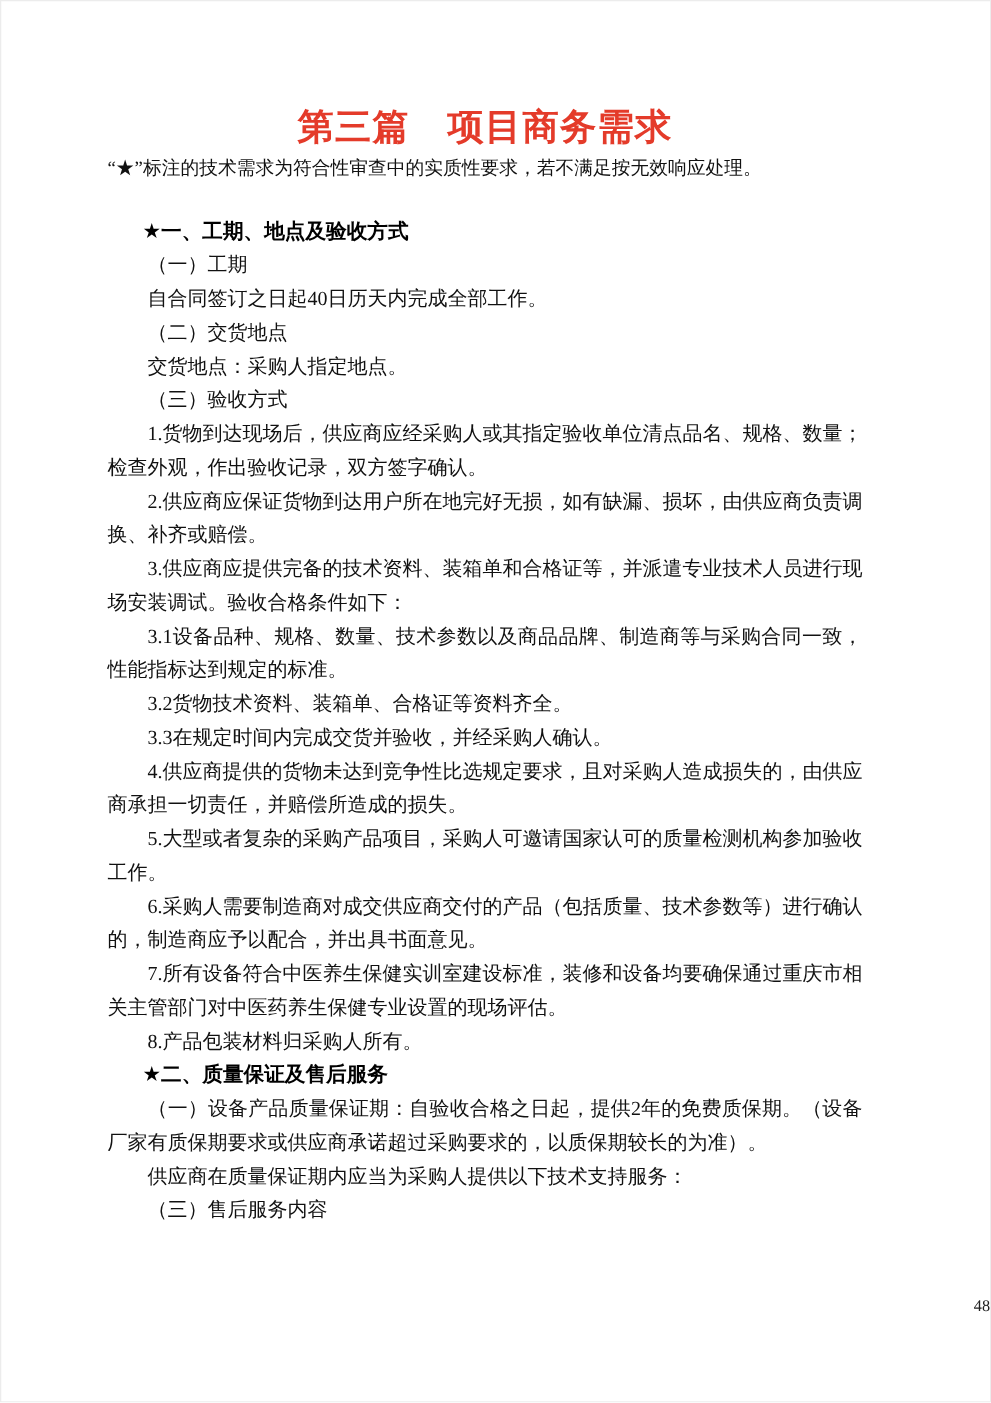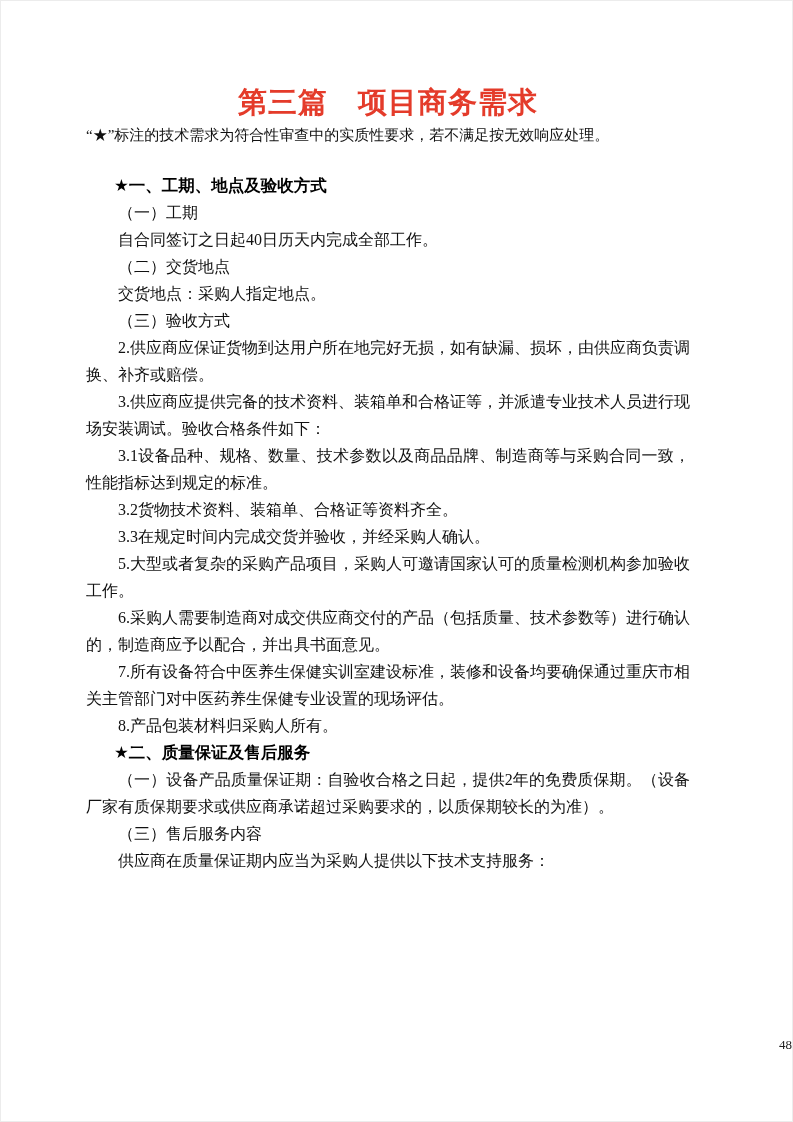--- a/index.html
+++ b/index.html
@@ -77,38 +77,40 @@
   <div class="doc-body">
 
     <section>
       <h2 class="section-heading">★一、工期、地点及验收方式</h2>
       <div class="paras">
           <p>（一）工期</p>
           <p>自合同签订之日起40日历天内完成全部工作。</p>
           <p>（二）交货地点</p>
           <p>交货地点：采购人指定地点。</p>
           <p>（三）验收方式</p>
+          <p>1.货物到达现场后，供应商应经采购人或其指定验收单位清点品名、规格、数量；检查外观，作出验收记录，双方签字确认。</p>
           <p>2.供应商应保证货物到达用户所在地完好无损，如有缺漏、损坏，由供应商负责调换、补齐或赔偿。</p>
           <p>3.供应商应提供完备的技术资料、装箱单和合格证等，并派遣专业技术人员进行现场安装调试。验收合格条件如下：</p>
           <p>3.1设备品种、规格、数量、技术参数以及商品品牌、制造商等与采购合同一致，性能指标达到规定的标准。</p>
           <p>3.2货物技术资料、装箱单、合格证等资料齐全。</p>
           <p>3.3在规定时间内完成交货并验收，并经采购人确认。</p>
+          <p>4.供应商提供的货物未达到竞争性比选规定要求，且对采购人造成损失的，由供应商承担一切责任，并赔偿所造成的损失。</p>
           <p>5.大型或者复杂的采购产品项目，采购人可邀请国家认可的质量检测机构参加验收工作。</p>
           <p>6.采购人需要制造商对成交供应商交付的产品（包括质量、技术参数等）进行确认的，制造商应予以配合，并出具书面意见。</p>
           <p>7.所有设备符合中医养生保健实训室建设标准，装修和设备均要确保通过重庆市相关主管部门对中医药养生保健专业设置的现场评估。</p>
           <p>8.产品包装材料归采购人所有。</p>
         </div>
     </section>
 
     <section>
       <h2 class="section-heading">★二、质量保证及售后服务</h2>
       <div class="paras">
           <p>（一）设备产品质量保证期：自验收合格之日起，提供2年的免费质保期。（设备厂家有质保期要求或供应商承诺超过采购要求的，以质保期较长的为准）。</p>
+          <p>供应商在质量保证期内应当为采购人提供以下技术支持服务：</p>
           <p>（三）售后服务内容</p>
-          <p>供应商在质量保证期内应当为采购人提供以下技术支持服务：</p>
         </div>
     </section>
 
   </div>
 
   <div class="page-number">48</div>
 
 </div>
 
 </body></html>

